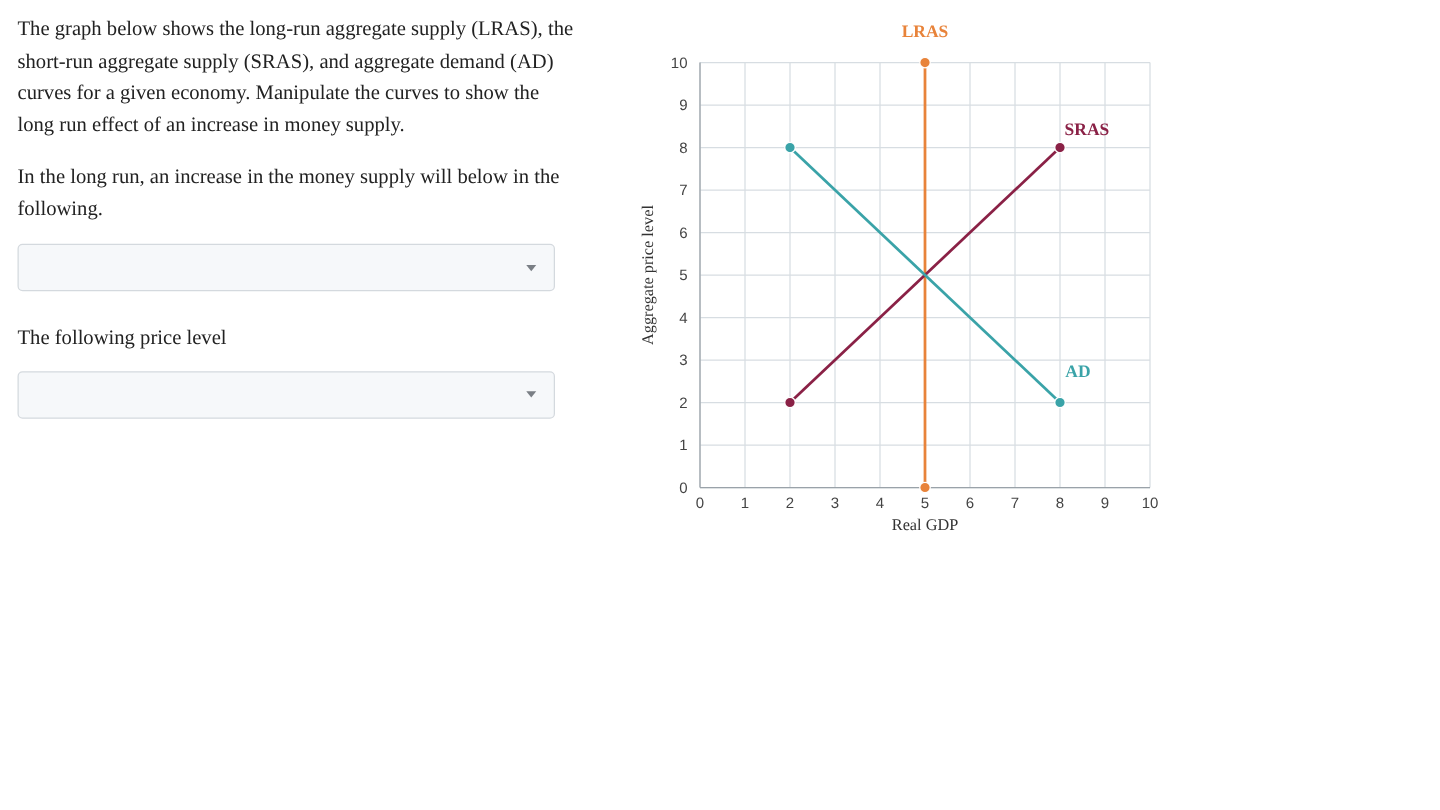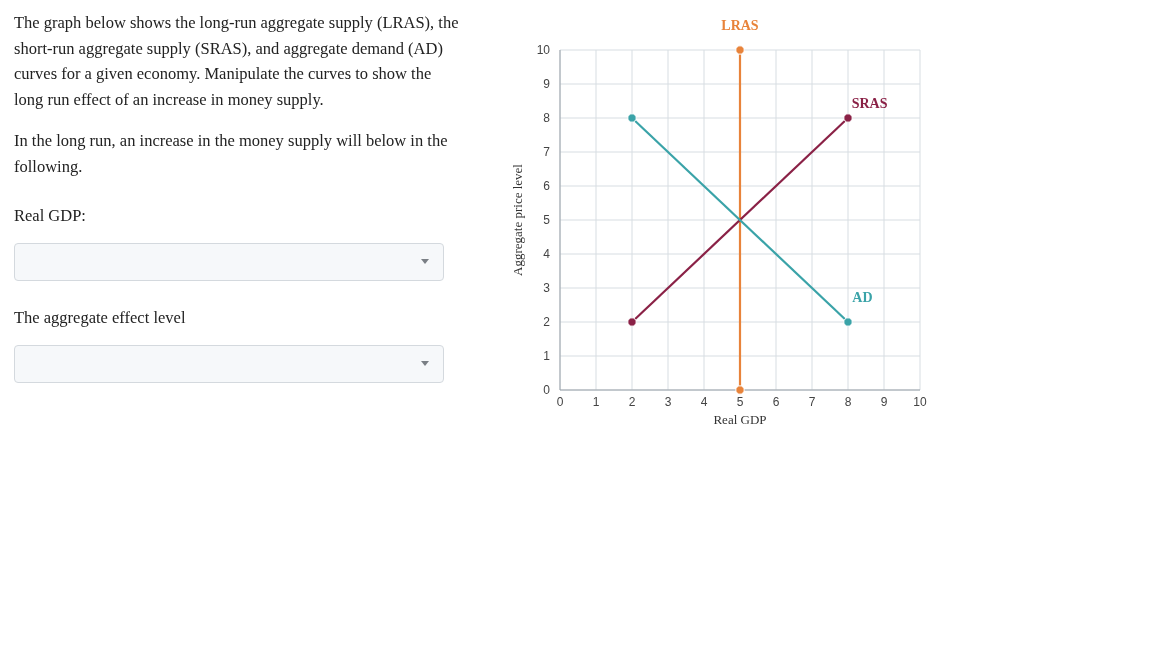--- a/index.html
+++ b/index.html
@@ -70,27 +70,26 @@
   }
 </style>
 </head>
 <body>
 
 <div class="page">
   <div class="left">
     <div class="para">The graph below shows the long-run aggregate supply (LRAS), the short-run aggregate supply (SRAS), and aggregate demand (AD) curves for a given economy. Manipulate the curves to show the long run effect of an increase in money supply.</div>
     <div class="para">In the long run, an increase in the money supply will below in the following.</div>
 
-    <div class="label-text">Real GDP:</div>
     <div class="dropdown">
       <span></span>
       <span class="caret"></span>
     </div>
 
-    <div class="label-text">The aggregate effect level</div>
+    <div class="label-text">The following price level</div>
     <div class="dropdown">
       <span></span>
       <span class="caret"></span>
     </div>
   </div>
 
   <div class="right">
     <div class="chart-wrap">
       <svg id="chart-svg" width="460" height="420">
           <line x1="60" y1="370" x2="60" y2="30" stroke="#d7dde2" stroke-width="1"></line>

